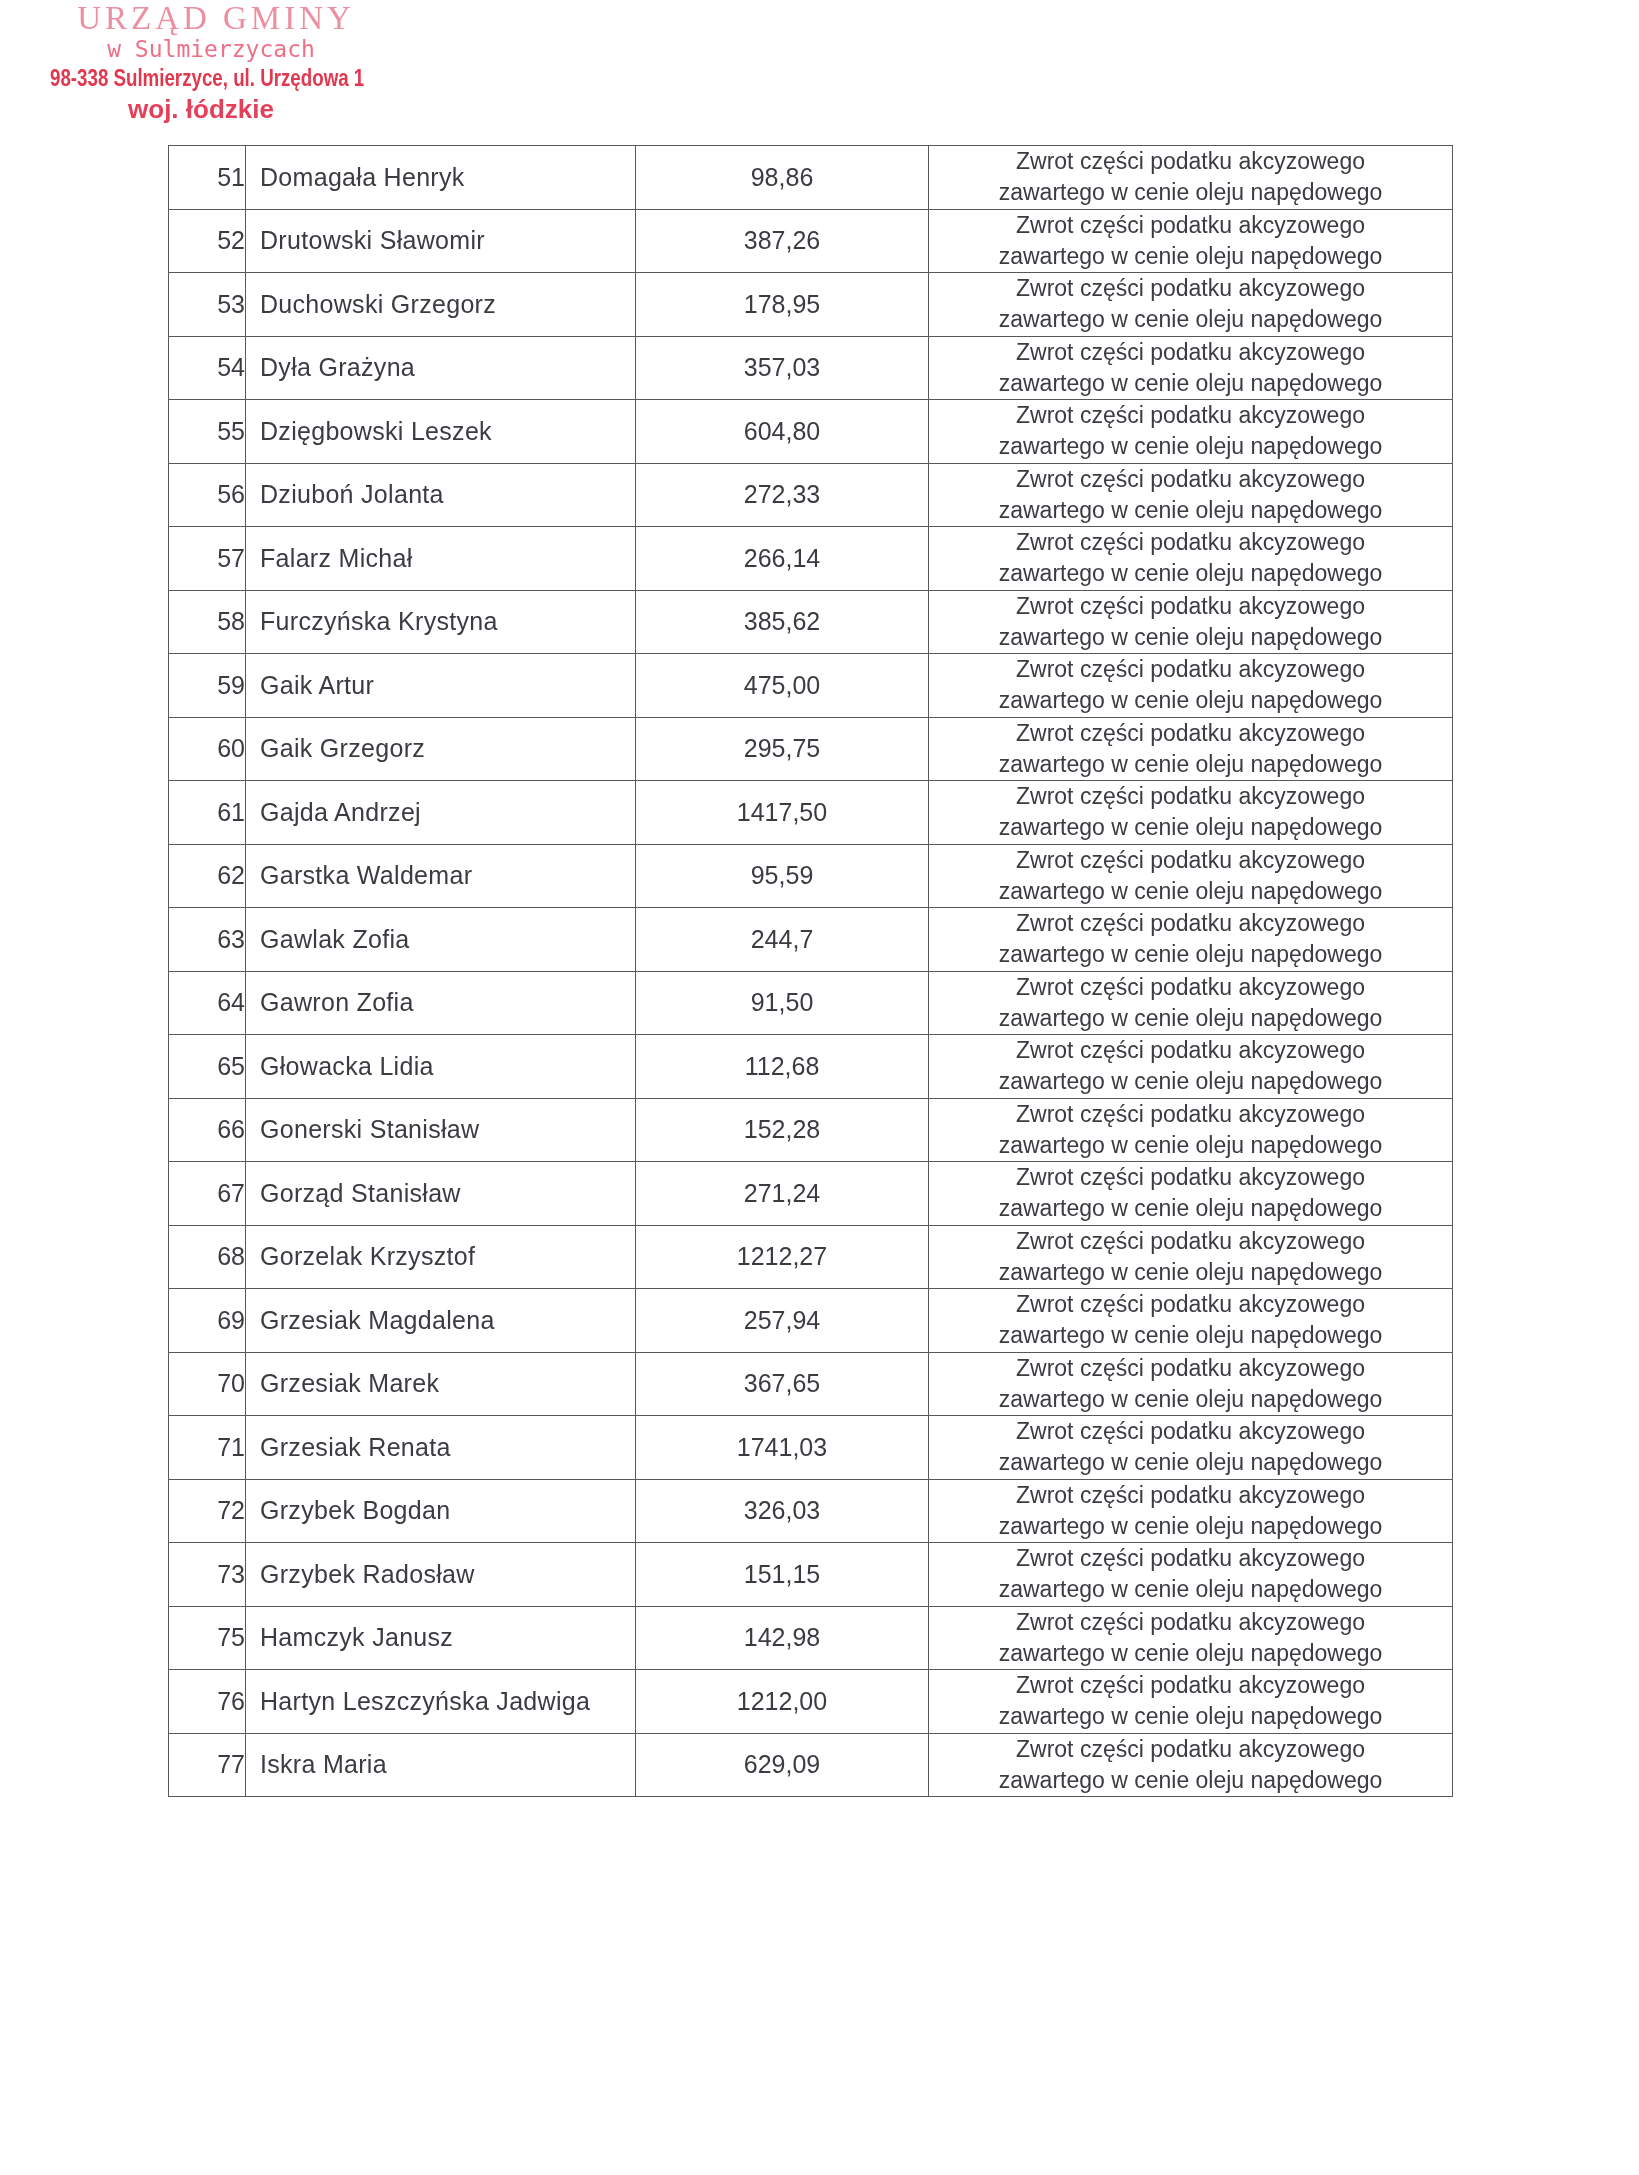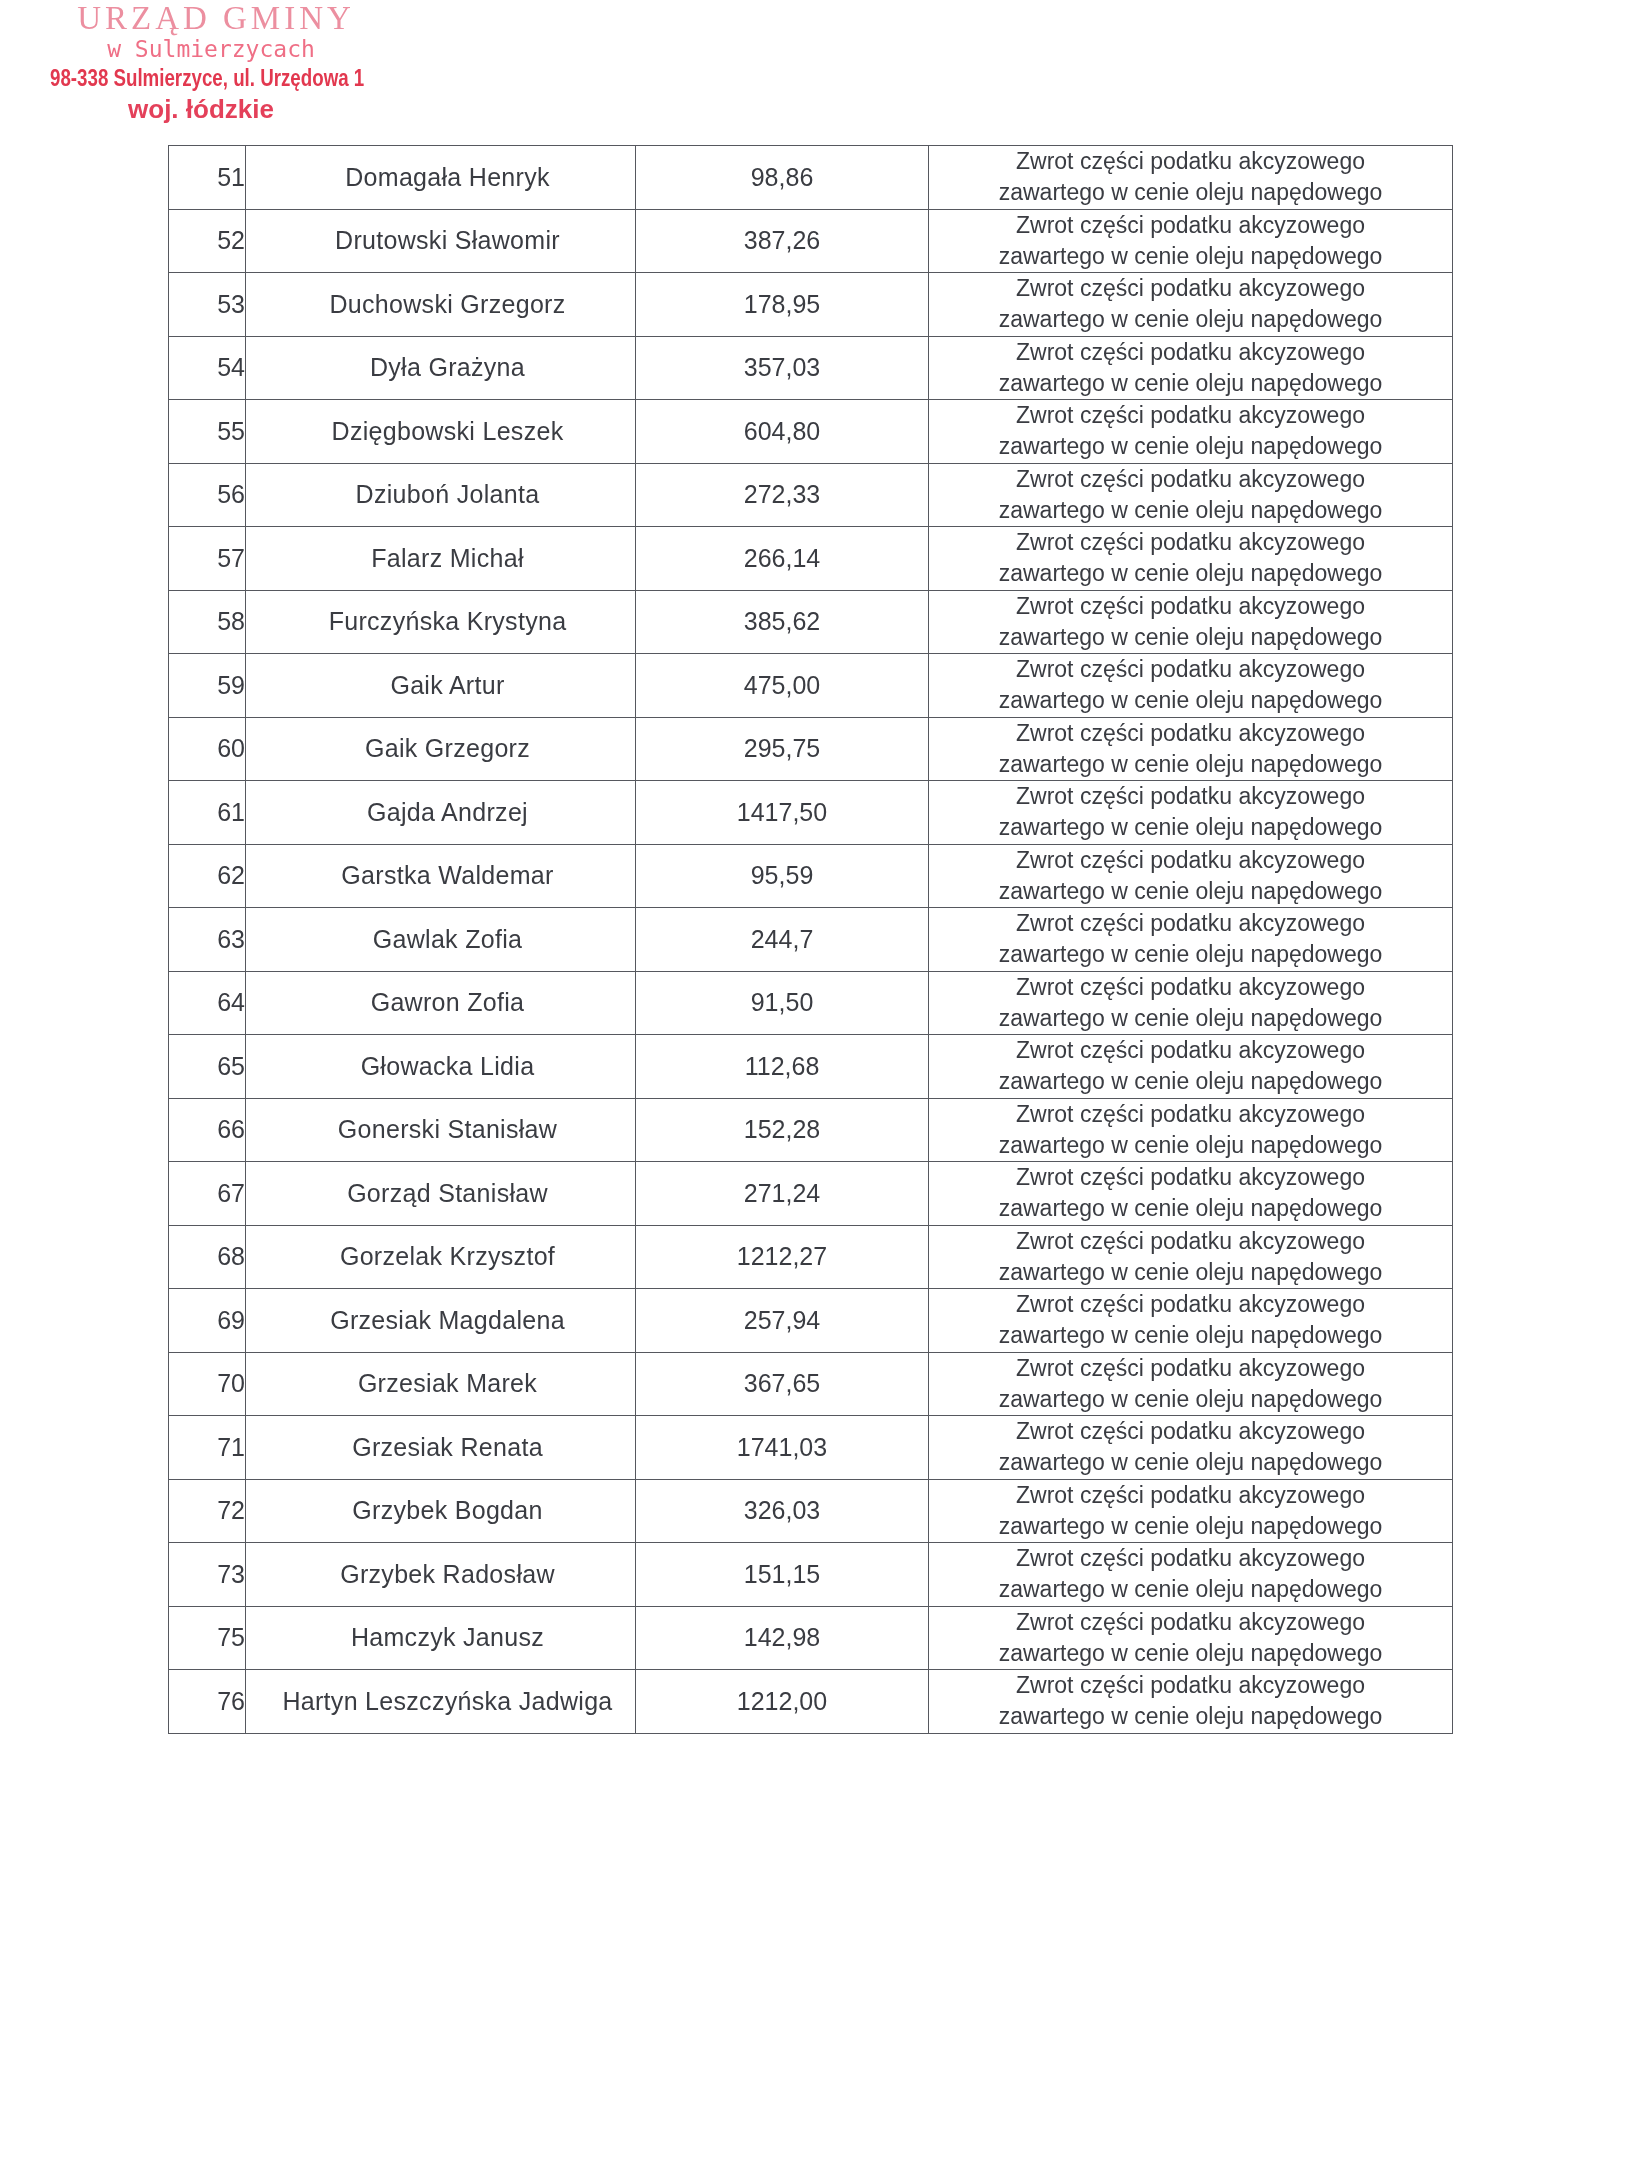--- a/index.html
+++ b/index.html
@@ -76,21 +76,21 @@
       vertical-align: middle;
     }
     td.c-no {
       width: 76px;
       text-align: right;
       font-size: 25px;
       color: #3a3c42;
     }
     td.c-name {
       width: 375px;
-      text-align: center;
+      text-align: left;
       padding-left: 14px !important;
       font-size: 25px;
       color: #3a3c42;
       letter-spacing: 0.3px;
     }
     td.c-amount {
       width: 292px;
       text-align: center;
       font-size: 25px;
       color: #3a3c42;
@@ -361,14 +361,23 @@
   <tr>
     <td class="c-no">76</td>
     <td class="c-name">Hartyn Leszczyńska Jadwiga</td>
     <td class="c-amount">1212,00</td>
     <td class="c-desc">
       <span>Zwrot części podatku akcyzowego</span>
       <span>zawartego w cenie oleju napędowego</span>
     </td>
   </tr>
 
+  <tr>
+    <td class="c-no">77</td>
+    <td class="c-name">Iskra Maria</td>
+    <td class="c-amount">629,09</td>
+    <td class="c-desc">
+      <span>Zwrot części podatku akcyzowego</span>
+      <span>zawartego w cenie oleju napędowego</span>
+    </td>
+  </tr>
 </tbody>
 </table>
 
 </body></html>

